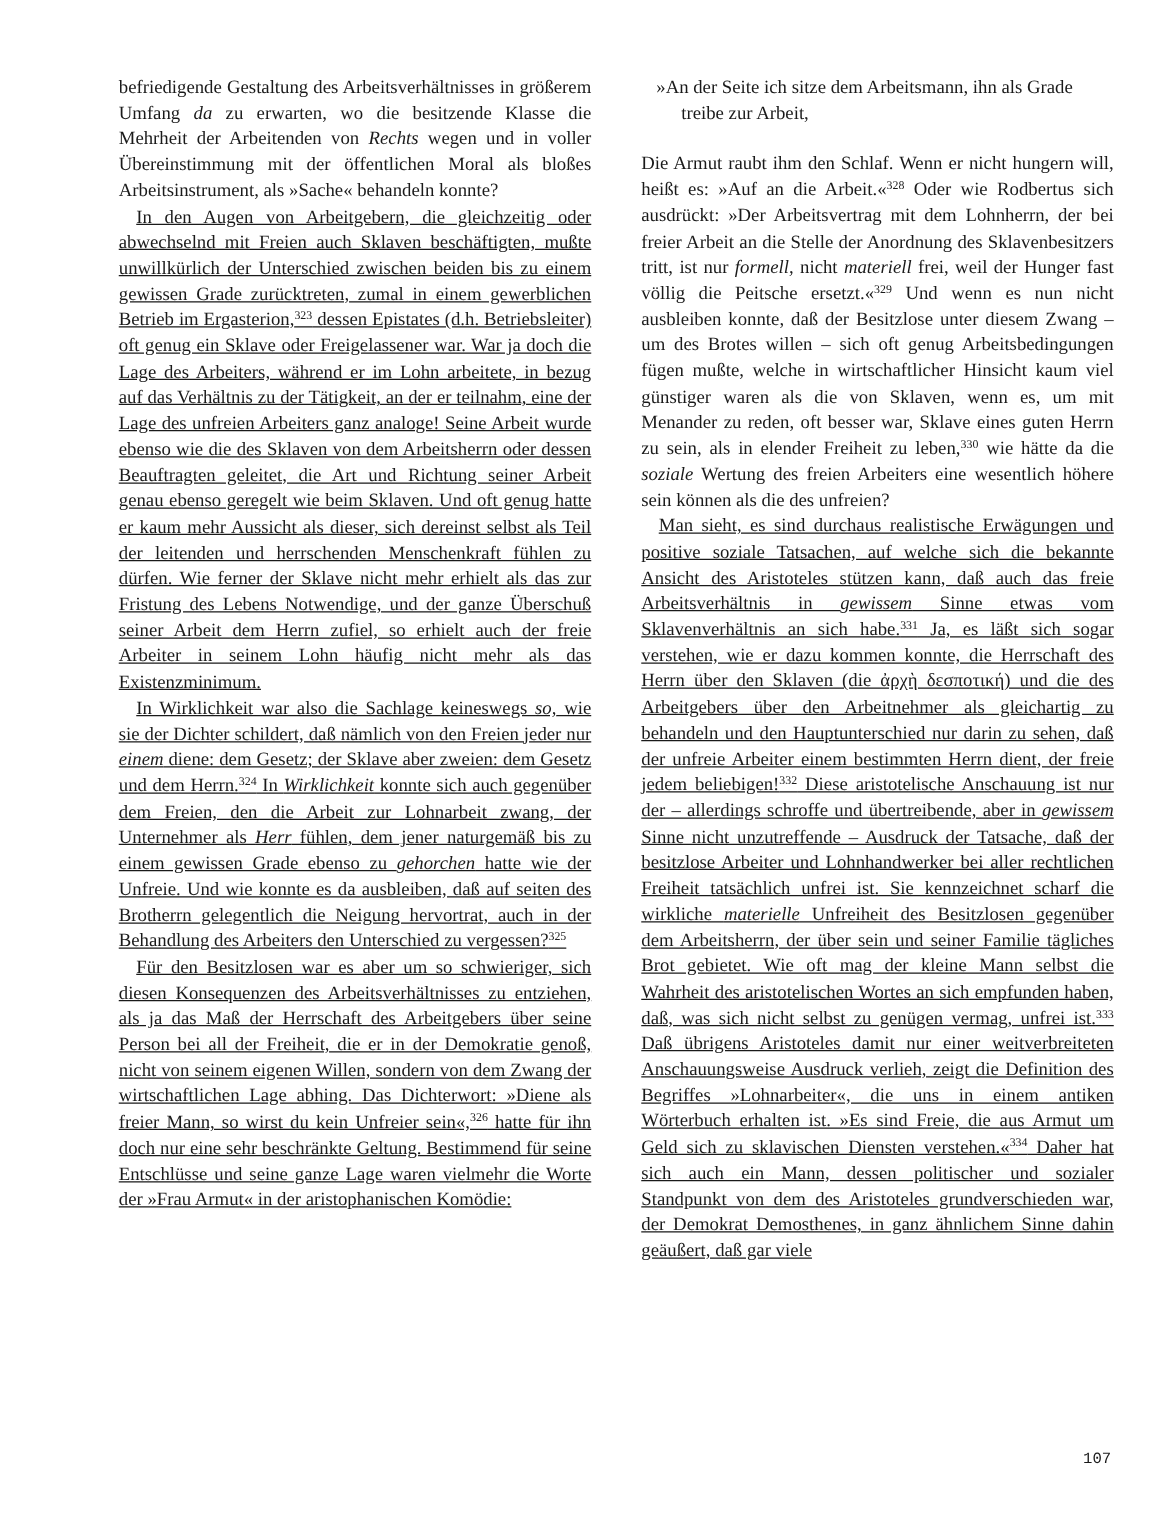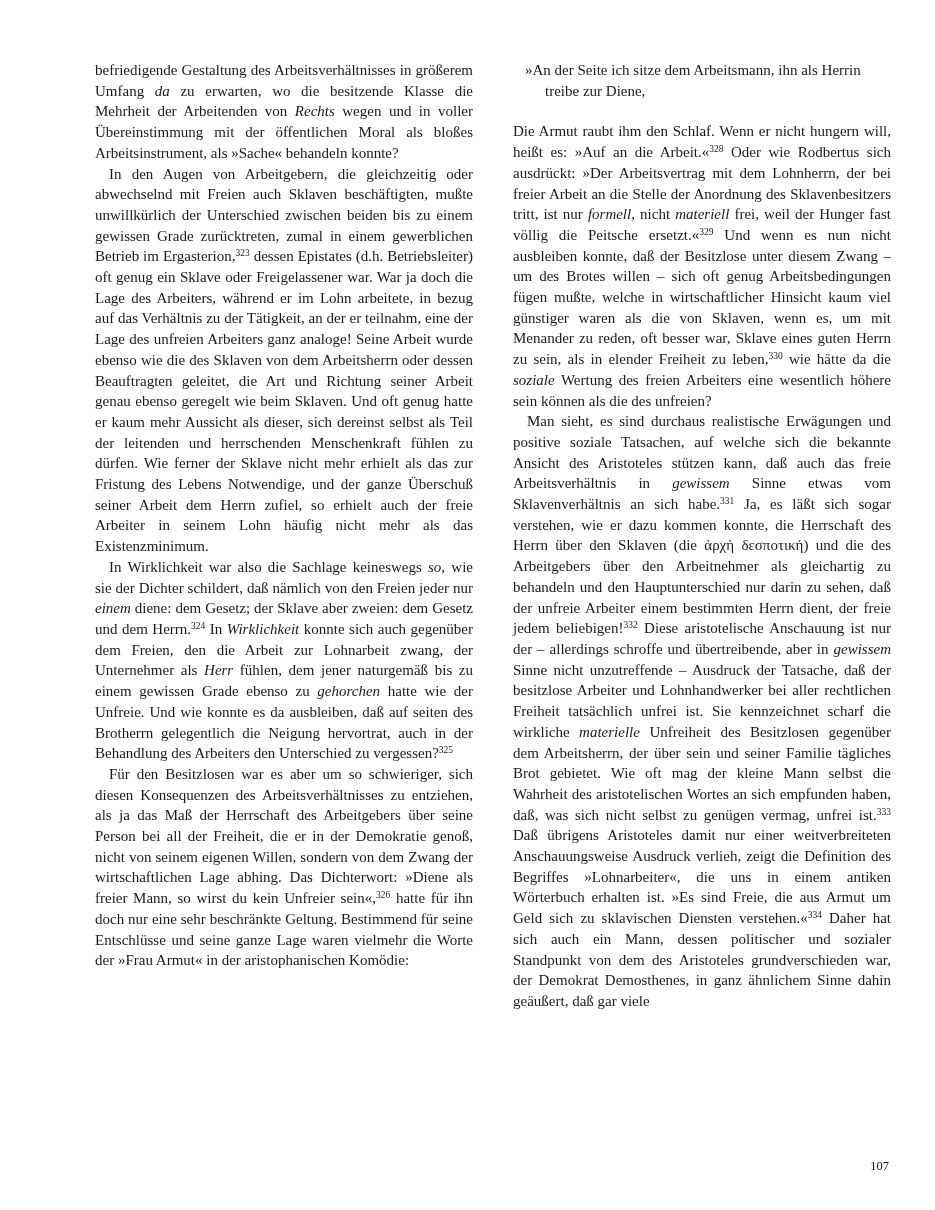--- a/index.html
+++ b/index.html
@@ -31,20 +31,21 @@
     line-height: 20.7px;
     text-align: justify;
     hyphens: auto;
     -webkit-hyphens: auto;
   }
   p.para {
     margin: 0;
   }
   p.para.indent {
     text-indent: 14px;
+    text-decoration: underline;
   }
   i { font-style: italic; }
   sup {
     font-size: 9.5px;
     line-height: 0;
     vertical-align: baseline;
     position: relative;
     top: -5px;
   }
   .verse {
@@ -54,36 +55,37 @@
     padding-left: 32px;
     text-indent: -20px;
     text-align: left;
   }
   .page-number {
     position: absolute;
     right: 46px;
     bottom: 36px;
     font-size: 12.5px;
     color: #1a1a1a;
+    font-family: Liberation Mono, monospace;
   }
 </style>
 </head>
 <body>
 
 <div class="page-body">
   <div class="columns">
     <div class="col">
         <p class="para"><span>befriedigende Gestaltung des Arbeitsverhältnisses in größerem Umfang </span><i>da</i><span> zu erwarten, wo die besitzende Klasse die Mehrheit der Arbeitenden von </span><i>Rechts</i><span> wegen und in voller Übereinstimmung mit der öffentlichen Moral als bloßes Arbeitsinstrument, als »Sache« behandeln konnte?</span></p>
         <p class="para indent"><span>In den Augen von Arbeitgebern, die gleichzeitig oder abwechselnd mit Freien auch Sklaven beschäftigten, mußte unwillkürlich der Unterschied zwischen beiden bis zu einem gewissen Grade zurücktreten, zumal in einem gewerblichen Betrieb im Ergasterion,</span><sup>323</sup><span> dessen Epistates (d.h. Betriebsleiter) oft genug ein Sklave oder Freigelassener war. War ja doch die Lage des Arbeiters, während er im Lohn arbeitete, in bezug auf das Verhältnis zu der Tätigkeit, an der er teilnahm, eine der Lage des unfreien Arbeiters ganz analoge! Seine Arbeit wurde ebenso wie die des Sklaven von dem Arbeitsherrn oder dessen Beauftragten geleitet, die Art und Richtung seiner Arbeit genau ebenso geregelt wie beim Sklaven. Und oft genug hatte er kaum mehr Aussicht als dieser, sich dereinst selbst als Teil der leitenden und herrschenden Menschenkraft fühlen zu dürfen. Wie ferner der Sklave nicht mehr erhielt als das zur Fristung des Lebens Notwendige, und der ganze Überschuß seiner Arbeit dem Herrn zufiel, so erhielt auch der freie Arbeiter in seinem Lohn häufig nicht mehr als das Existenzminimum.</span></p>
         <p class="para indent"><span>In Wirklichkeit war also die Sachlage keineswegs </span><i>so,</i><span> wie sie der Dichter schildert, daß nämlich von den Freien jeder nur </span><i>einem</i><span> diene: dem Gesetz; der Sklave aber zweien: dem Gesetz und dem Herrn.</span><sup>324</sup><span> In </span><i>Wirklichkeit</i><span> konnte sich auch gegenüber dem Freien, den die Arbeit zur Lohnarbeit zwang, der Unternehmer als </span><i>Herr</i><span> fühlen, dem jener naturgemäß bis zu einem gewissen Grade ebenso zu </span><i>gehorchen</i><span> hatte wie der Unfreie. Und wie konnte es da ausbleiben, daß auf seiten des Brotherrn gelegentlich die Neigung hervortrat, auch in der Behandlung des Arbeiters den Unterschied zu vergessen?</span><sup>325</sup></p>
         <p class="para indent"><span>Für den Besitzlosen war es aber um so schwieriger, sich diesen Konsequenzen des Arbeitsverhältnisses zu entziehen, als ja das Maß der Herrschaft des Arbeitgebers über seine Person bei all der Freiheit, die er in der Demokratie genoß, nicht von seinem eigenen Willen, sondern von dem Zwang der wirtschaftlichen Lage abhing. Das Dichterwort: »Diene als freier Mann, so wirst du kein Unfreier sein«,</span><sup>326</sup><span> hatte für ihn doch nur eine sehr beschränkte Geltung. Bestimmend für seine Entschlüsse und seine ganze Lage waren vielmehr die Worte der »Frau Armut« in der aristophanischen Komödie:</span></p>
       </div>
     <div class="col">
         <div class="verse">
-          <div class="verse-line"><span>»An der Seite ich sitze dem Arbeitsmann, ihn als Herrin treibe zur Diene,</span></div>
+          <div class="verse-line"><span>»An der Seite ich sitze dem Arbeitsmann, ihn als Grade treibe zur Arbeit,</span></div>
         </div>
         <p class="para"><span>Die Armut raubt ihm den Schlaf. Wenn er nicht hungern will, heißt es: »Auf an die Arbeit.«</span><sup>328</sup><span> Oder wie Rodbertus sich ausdrückt: »Der Arbeitsvertrag mit dem Lohnherrn, der bei freier Arbeit an die Stelle der Anordnung des Sklavenbesitzers tritt, ist nur </span><i>formell,</i><span> nicht </span><i>materiell</i><span> frei, weil der Hunger fast völlig die Peitsche ersetzt.«</span><sup>329</sup><span> Und wenn es nun nicht ausbleiben konnte, daß der Besitzlose unter diesem Zwang – um des Brotes willen – sich oft genug Arbeitsbedingungen fügen mußte, welche in wirtschaftlicher Hinsicht kaum viel günstiger waren als die von Sklaven, wenn es, um mit Menander zu reden, oft besser war, Sklave eines guten Herrn zu sein, als in elender Freiheit zu leben,</span><sup>330</sup><span> wie hätte da die </span><i>soziale</i><span> Wertung des freien Arbeiters eine wesentlich höhere sein können als die des unfreien?</span></p>
         <p class="para indent"><span>Man sieht, es sind durchaus realistische Erwägungen und positive soziale Tatsachen, auf welche sich die bekannte Ansicht des Aristoteles stützen kann, daß auch das freie Arbeitsverhältnis in </span><i>gewissem</i><span> Sinne etwas vom Sklavenverhältnis an sich habe.</span><sup>331</sup><span> Ja, es läßt sich sogar verstehen, wie er dazu kommen konnte, die Herrschaft des Herrn über den Sklaven (die ἀρχὴ δεσποτική) und die des Arbeitgebers über den Arbeitnehmer als gleichartig zu behandeln und den Hauptunterschied nur darin zu sehen, daß der unfreie Arbeiter einem bestimmten Herrn dient, der freie jedem beliebigen!</span><sup>332</sup><span> Diese aristotelische Anschauung ist nur der – allerdings schroffe und übertreibende, aber in </span><i>gewissem</i><span> Sinne nicht unzutreffende – Ausdruck der Tatsache, daß der besitzlose Arbeiter und Lohnhandwerker bei aller rechtlichen Freiheit tatsächlich unfrei ist. Sie kennzeichnet scharf die wirkliche </span><i>materielle</i><span> Unfreiheit des Besitzlosen gegenüber dem Arbeitsherrn, der über sein und seiner Familie tägliches Brot gebietet. Wie oft mag der kleine Mann selbst die Wahrheit des aristotelischen Wortes an sich empfunden haben, daß, was sich nicht selbst zu genügen vermag, unfrei ist.</span><sup>333</sup><span> Daß übrigens Aristoteles damit nur einer weitverbreiteten Anschauungsweise Ausdruck verlieh, zeigt die Definition des Begriffes »Lohnarbeiter«, die uns in einem antiken Wörterbuch erhalten ist. »Es sind Freie, die aus Armut um Geld sich zu sklavischen Diensten verstehen.«</span><sup>334</sup><span> Daher hat sich auch ein Mann, dessen politischer und sozialer Standpunkt von dem des Aristoteles grundverschieden war, der Demokrat Demosthenes, in ganz ähnlichem Sinne dahin geäußert, daß gar viele</span></p>
       </div>
   </div>
 </div>
 
 <div class="page-number">107</div>
 
 </body></html>

